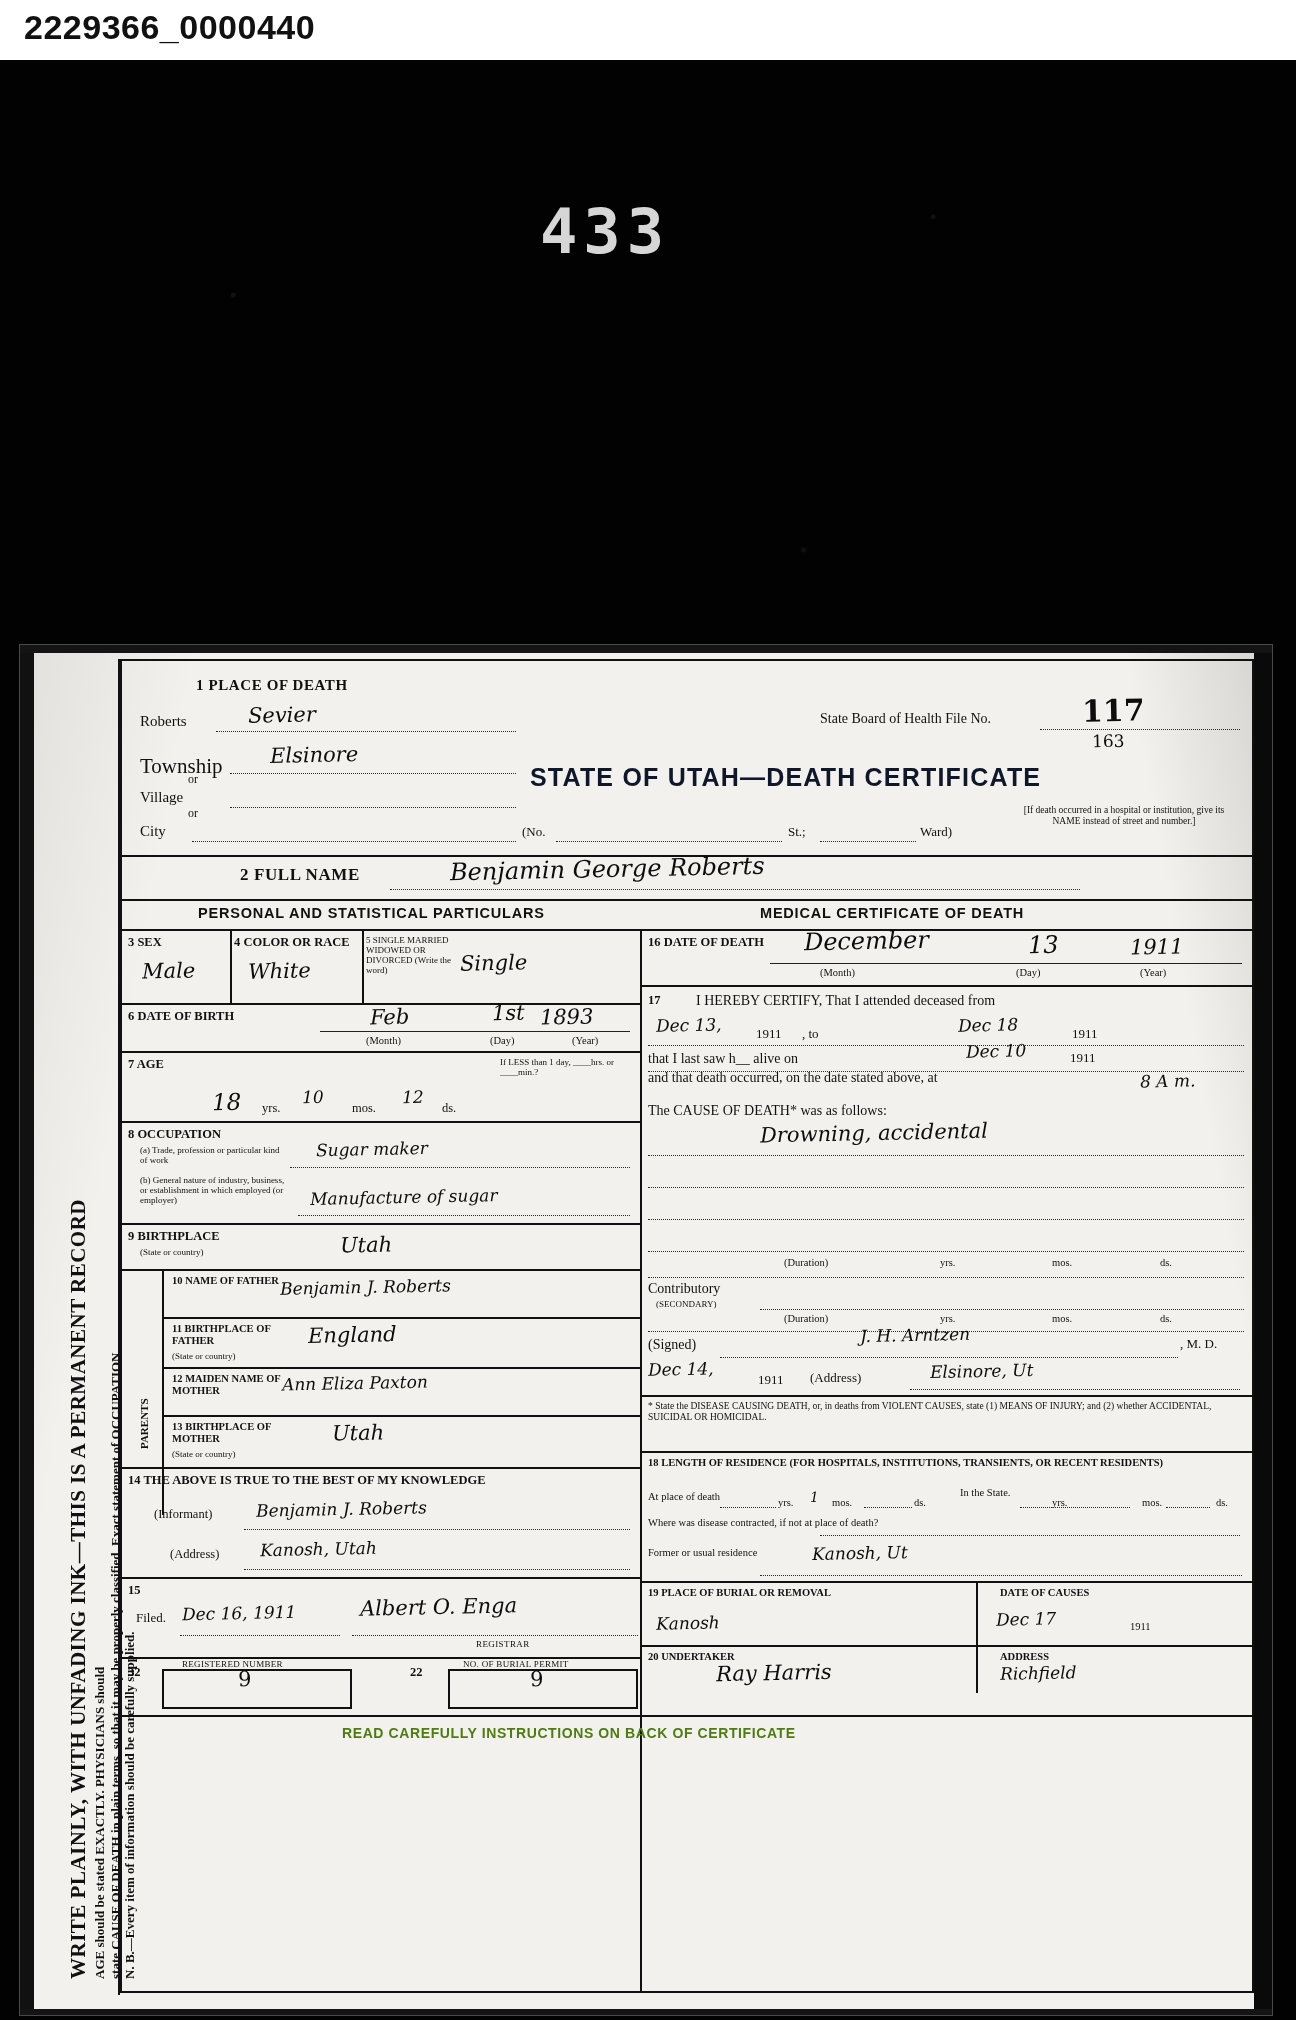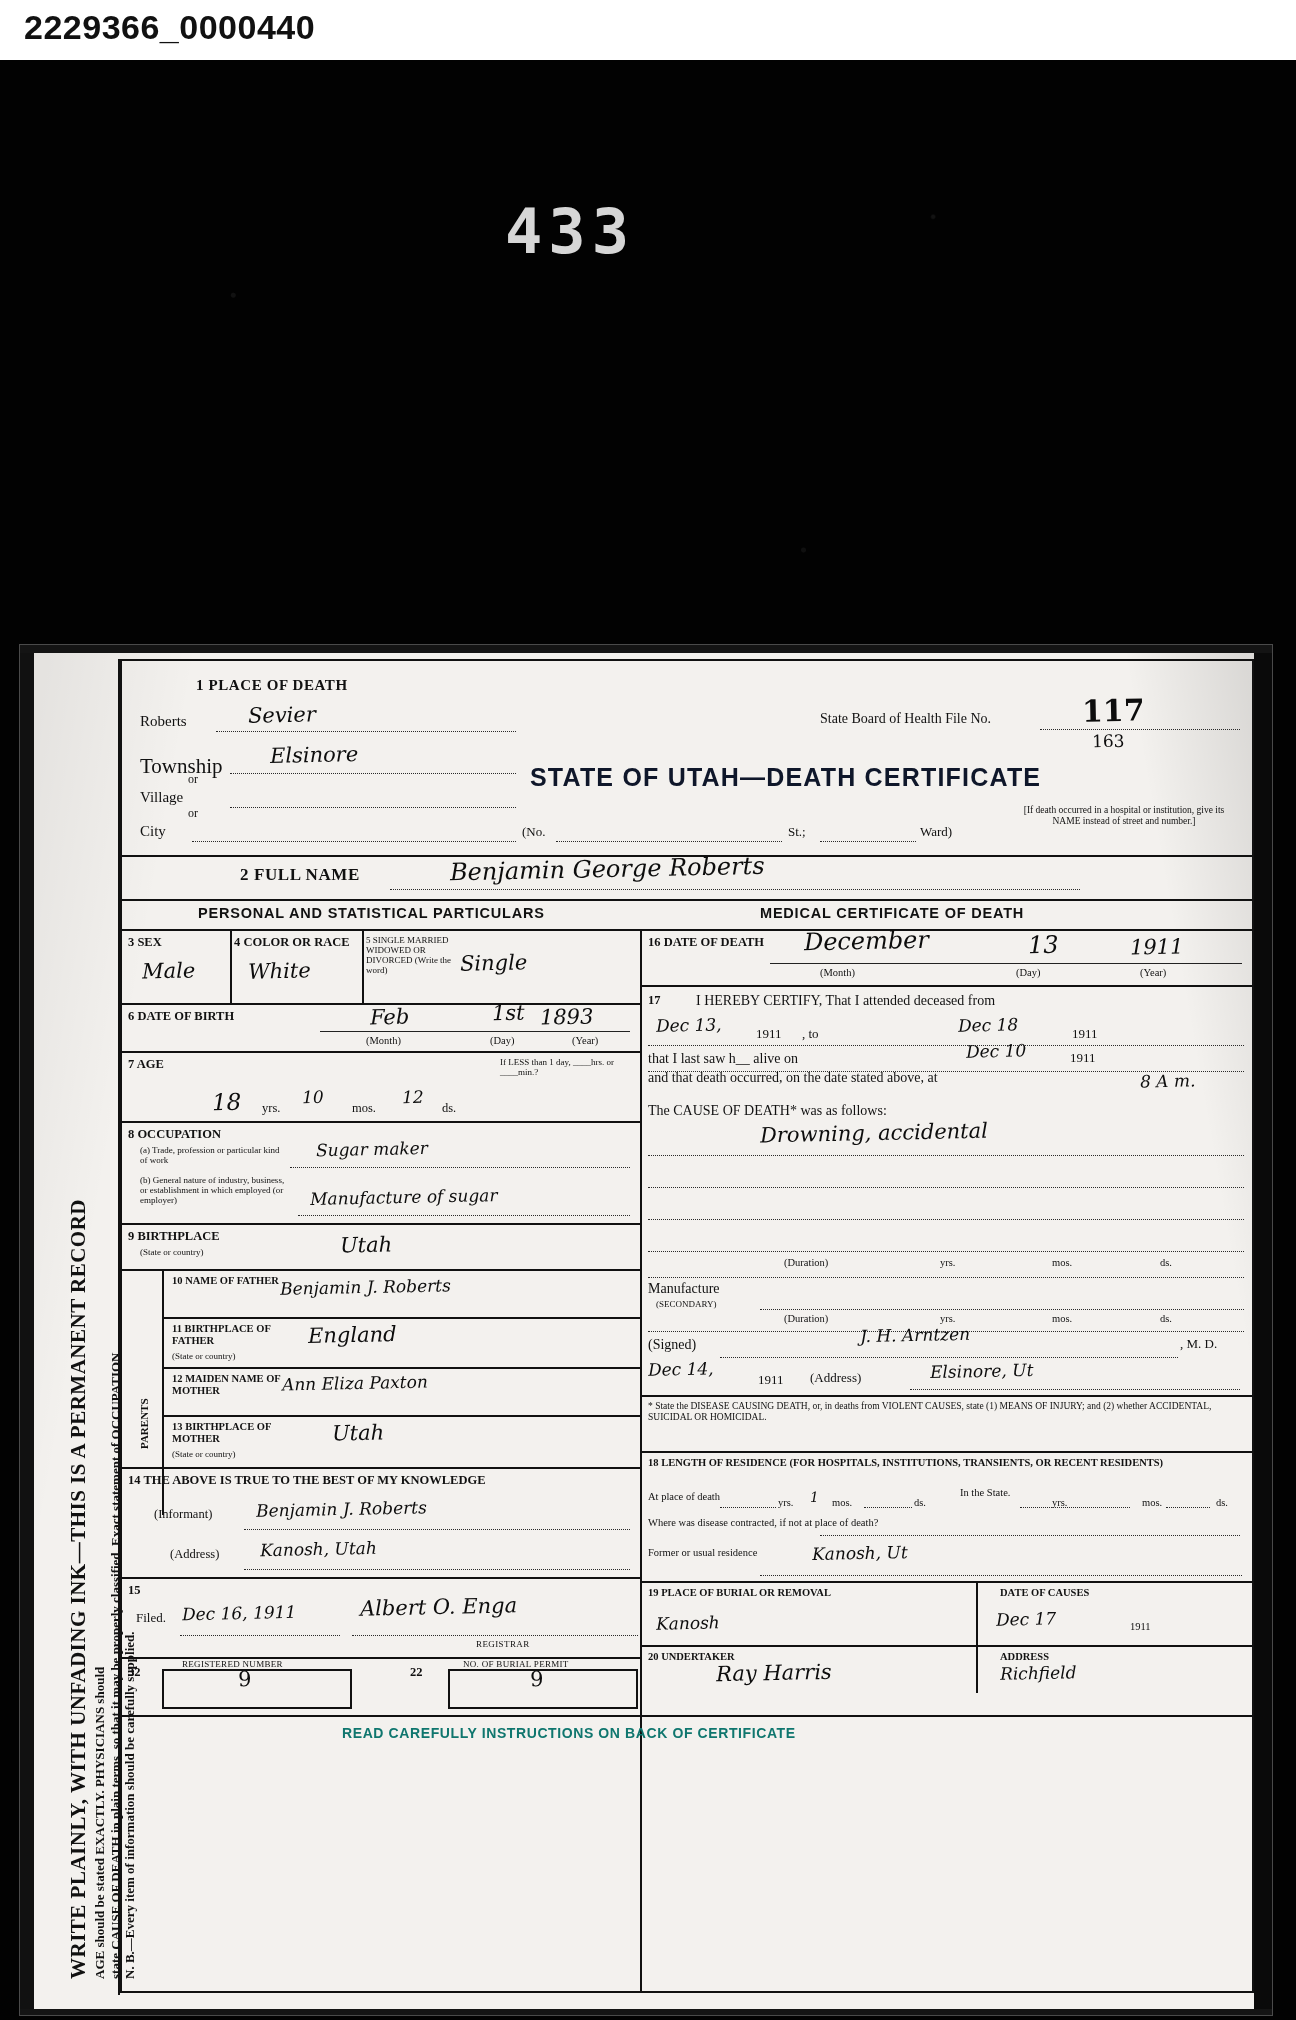--- a/index.html
+++ b/index.html
@@ -11,21 +11,21 @@
   .film{position:absolute;left:0;top:60px;width:1296px;height:1960px;background:#020202;}
 
   .film-grain{position:absolute;inset:0;background:
       radial-gradient(circle at 18% 12%, #131313 0 2px, transparent 3px),
       radial-gradient(circle at 62% 25%, #111 0 2px, transparent 3px),
       radial-gradient(circle at 82% 48%, #101010 0 2px, transparent 3px),
       radial-gradient(circle at 33% 60%, #0d0d0d 0 2px, transparent 3px),
       radial-gradient(circle at 72% 8%, #141414 0 1.5px, transparent 3px);
     opacity:.9;}
 
-  .frame-number{position:absolute;left:470px;top:135px;width:200px;font-size:62px;color:#e8e8e8;font-family:"DejaVu Sans Mono",monospace;letter-spacing:6px;font-weight:bold;text-align:center;
+  .frame-number{position:absolute;left:470px;top:135px;width:200px;font-size:62px;color:#e8e8e8;font-family:"DejaVu Sans Mono",monospace;letter-spacing:6px;font-weight:bold;text-align:right;
     filter:blur(0.4px);opacity:.92;}
 
   
   .cert{position:absolute;left:20px;top:645px;width:1252px;height:1370px;background:#f3f1ee;
     box-shadow:0 0 0 1px #4a4a4a;}
   .cert::before{content:"";position:absolute;inset:0;
     background:linear-gradient(100deg, rgba(0,0,0,.06) 0 2%, rgba(255,255,255,0) 12%),
                linear-gradient(260deg, rgba(0,0,0,.10) 0 2%, rgba(255,255,255,0) 10%);
     pointer-events:none;}
 
@@ -56,21 +56,21 @@
   .hand{position:absolute;font-family:"DejaVu Serif",serif;font-style:italic;color:#0d0d0d;
     font-size:21px;white-space:nowrap;transform:rotate(-1.2deg);}
   .hand.sm{font-size:17px;}
   .hand.xs{font-size:14px;}
 
   .dots{position:absolute;border-bottom:1.5px dotted #2a2a2a;}
   .solid{position:absolute;border-bottom:1.5px solid #222;}
 
   .title{position:absolute;font-family:"Liberation Sans",sans-serif;font-weight:bold;font-size:25px;letter-spacing:1.2px;color:#0f172a;}
   .subhead{position:absolute;font-family:"Liberation Sans",sans-serif;font-weight:bold;font-size:14.5px;letter-spacing:.8px;color:#111;}
-  .footer{position:absolute;font-family:"Liberation Sans",sans-serif;font-weight:bold;font-size:14px;letter-spacing:.6px;color:#0f766e;}
+  .footer{position:absolute;font-family:"Liberation Sans",sans-serif;font-weight:bold;font-size:14px;letter-spacing:.6px;color:#4d7c0f;}
 
   .box{position:absolute;border:2px solid #111;}
   .smallnote{position:absolute;font-family:"Liberation Serif",serif;font-size:9.5px;line-height:1.15;color:#111;}
 </style>
 </head>
 <body>
 
 <div class="page-id">2229366_0000440</div>
 
 <div class="film">
@@ -268,21 +268,21 @@
     <div class="dots" style="left:528px;top:528px;width:596px;"></div>
     <div class="dots" style="left:528px;top:560px;width:596px;"></div>
     <div class="dots" style="left:528px;top:592px;width:596px;"></div>
 
     <div class="lbl lbl-sm" style="left:664px;top:598px;">(Duration)</div>
     <div class="lbl lbl-sm" style="left:820px;top:598px;">yrs.</div>
     <div class="lbl lbl-sm" style="left:932px;top:598px;">mos.</div>
     <div class="lbl lbl-sm" style="left:1040px;top:598px;">ds.</div>
     <div class="dots" style="left:528px;top:618px;width:596px;"></div>
 
-    <div class="lbl" style="left:528px;top:622px;font-size:14px;">Manufacture</div>
+    <div class="lbl" style="left:528px;top:622px;font-size:14px;">Contributory</div>
     <div class="lbl lbl-xs" style="left:536px;top:640px;">(SECONDARY)</div>
     <div class="dots" style="left:640px;top:650px;width:484px;"></div>
 
     <div class="lbl lbl-sm" style="left:664px;top:654px;">(Duration)</div>
     <div class="lbl lbl-sm" style="left:820px;top:654px;">yrs.</div>
     <div class="lbl lbl-sm" style="left:932px;top:654px;">mos.</div>
     <div class="lbl lbl-sm" style="left:1040px;top:654px;">ds.</div>
     <div class="dots" style="left:528px;top:672px;width:596px;"></div>
 
     <div class="lbl" style="left:528px;top:678px;font-size:14px;">(Signed)</div>

